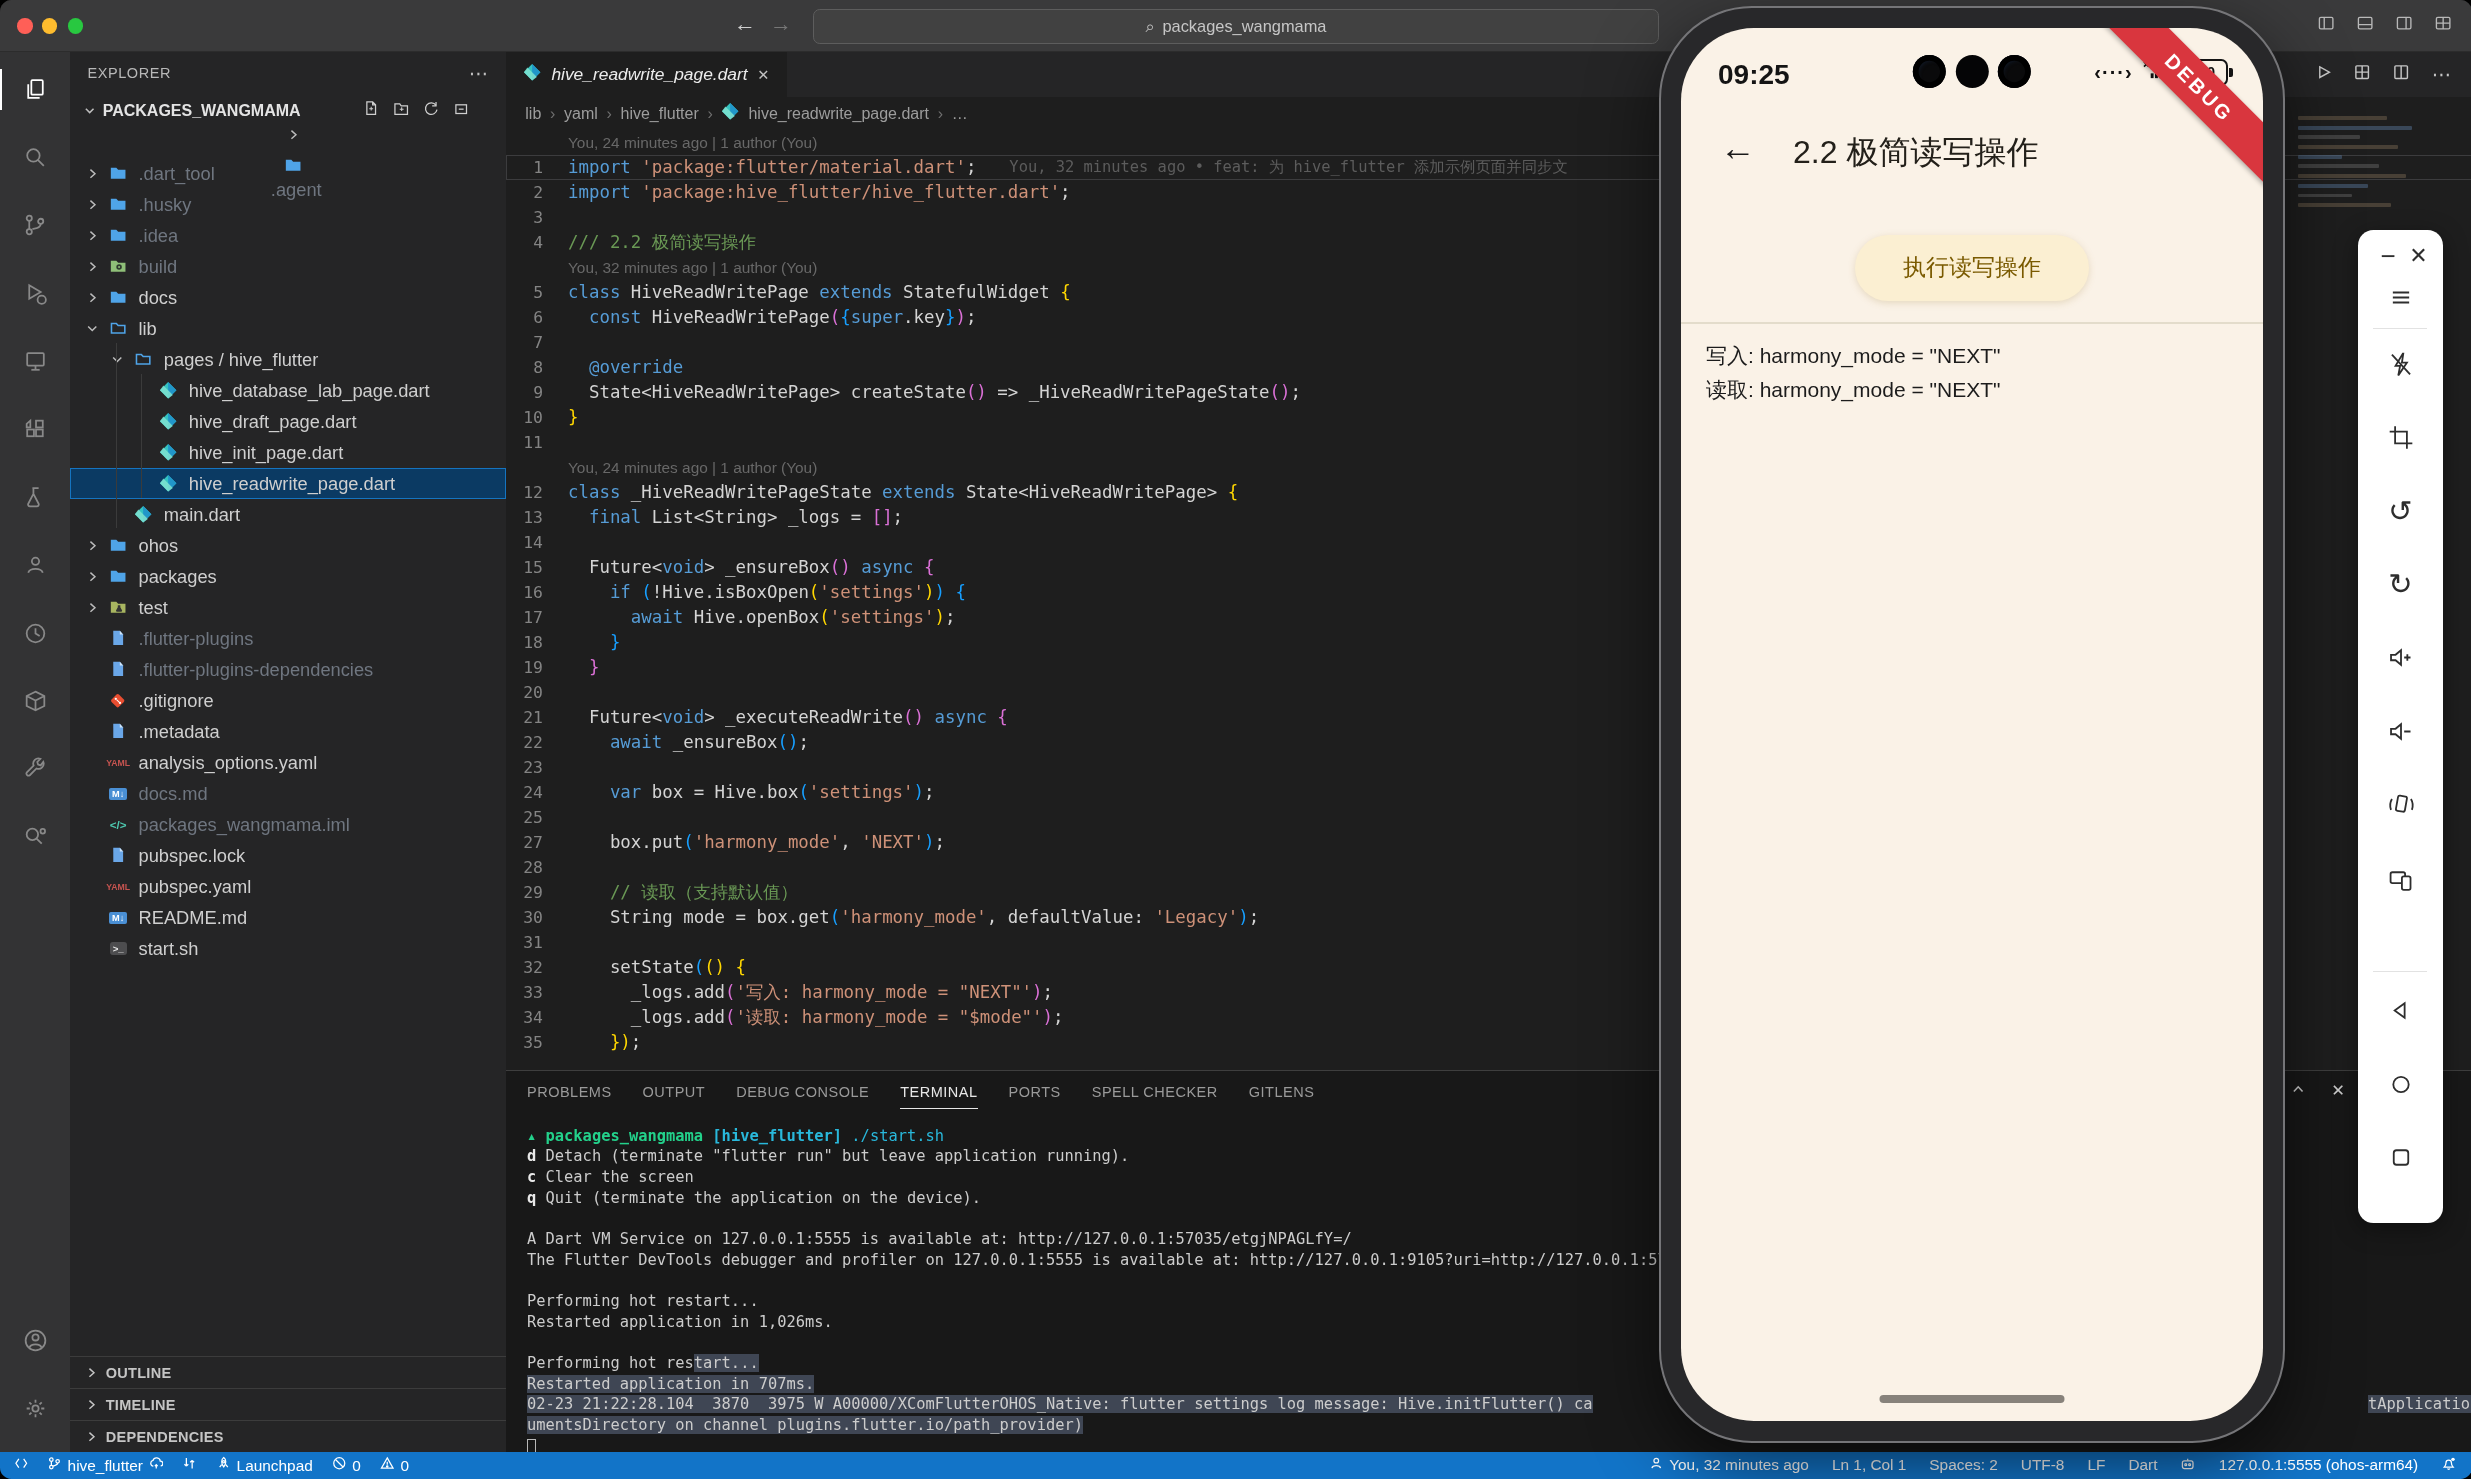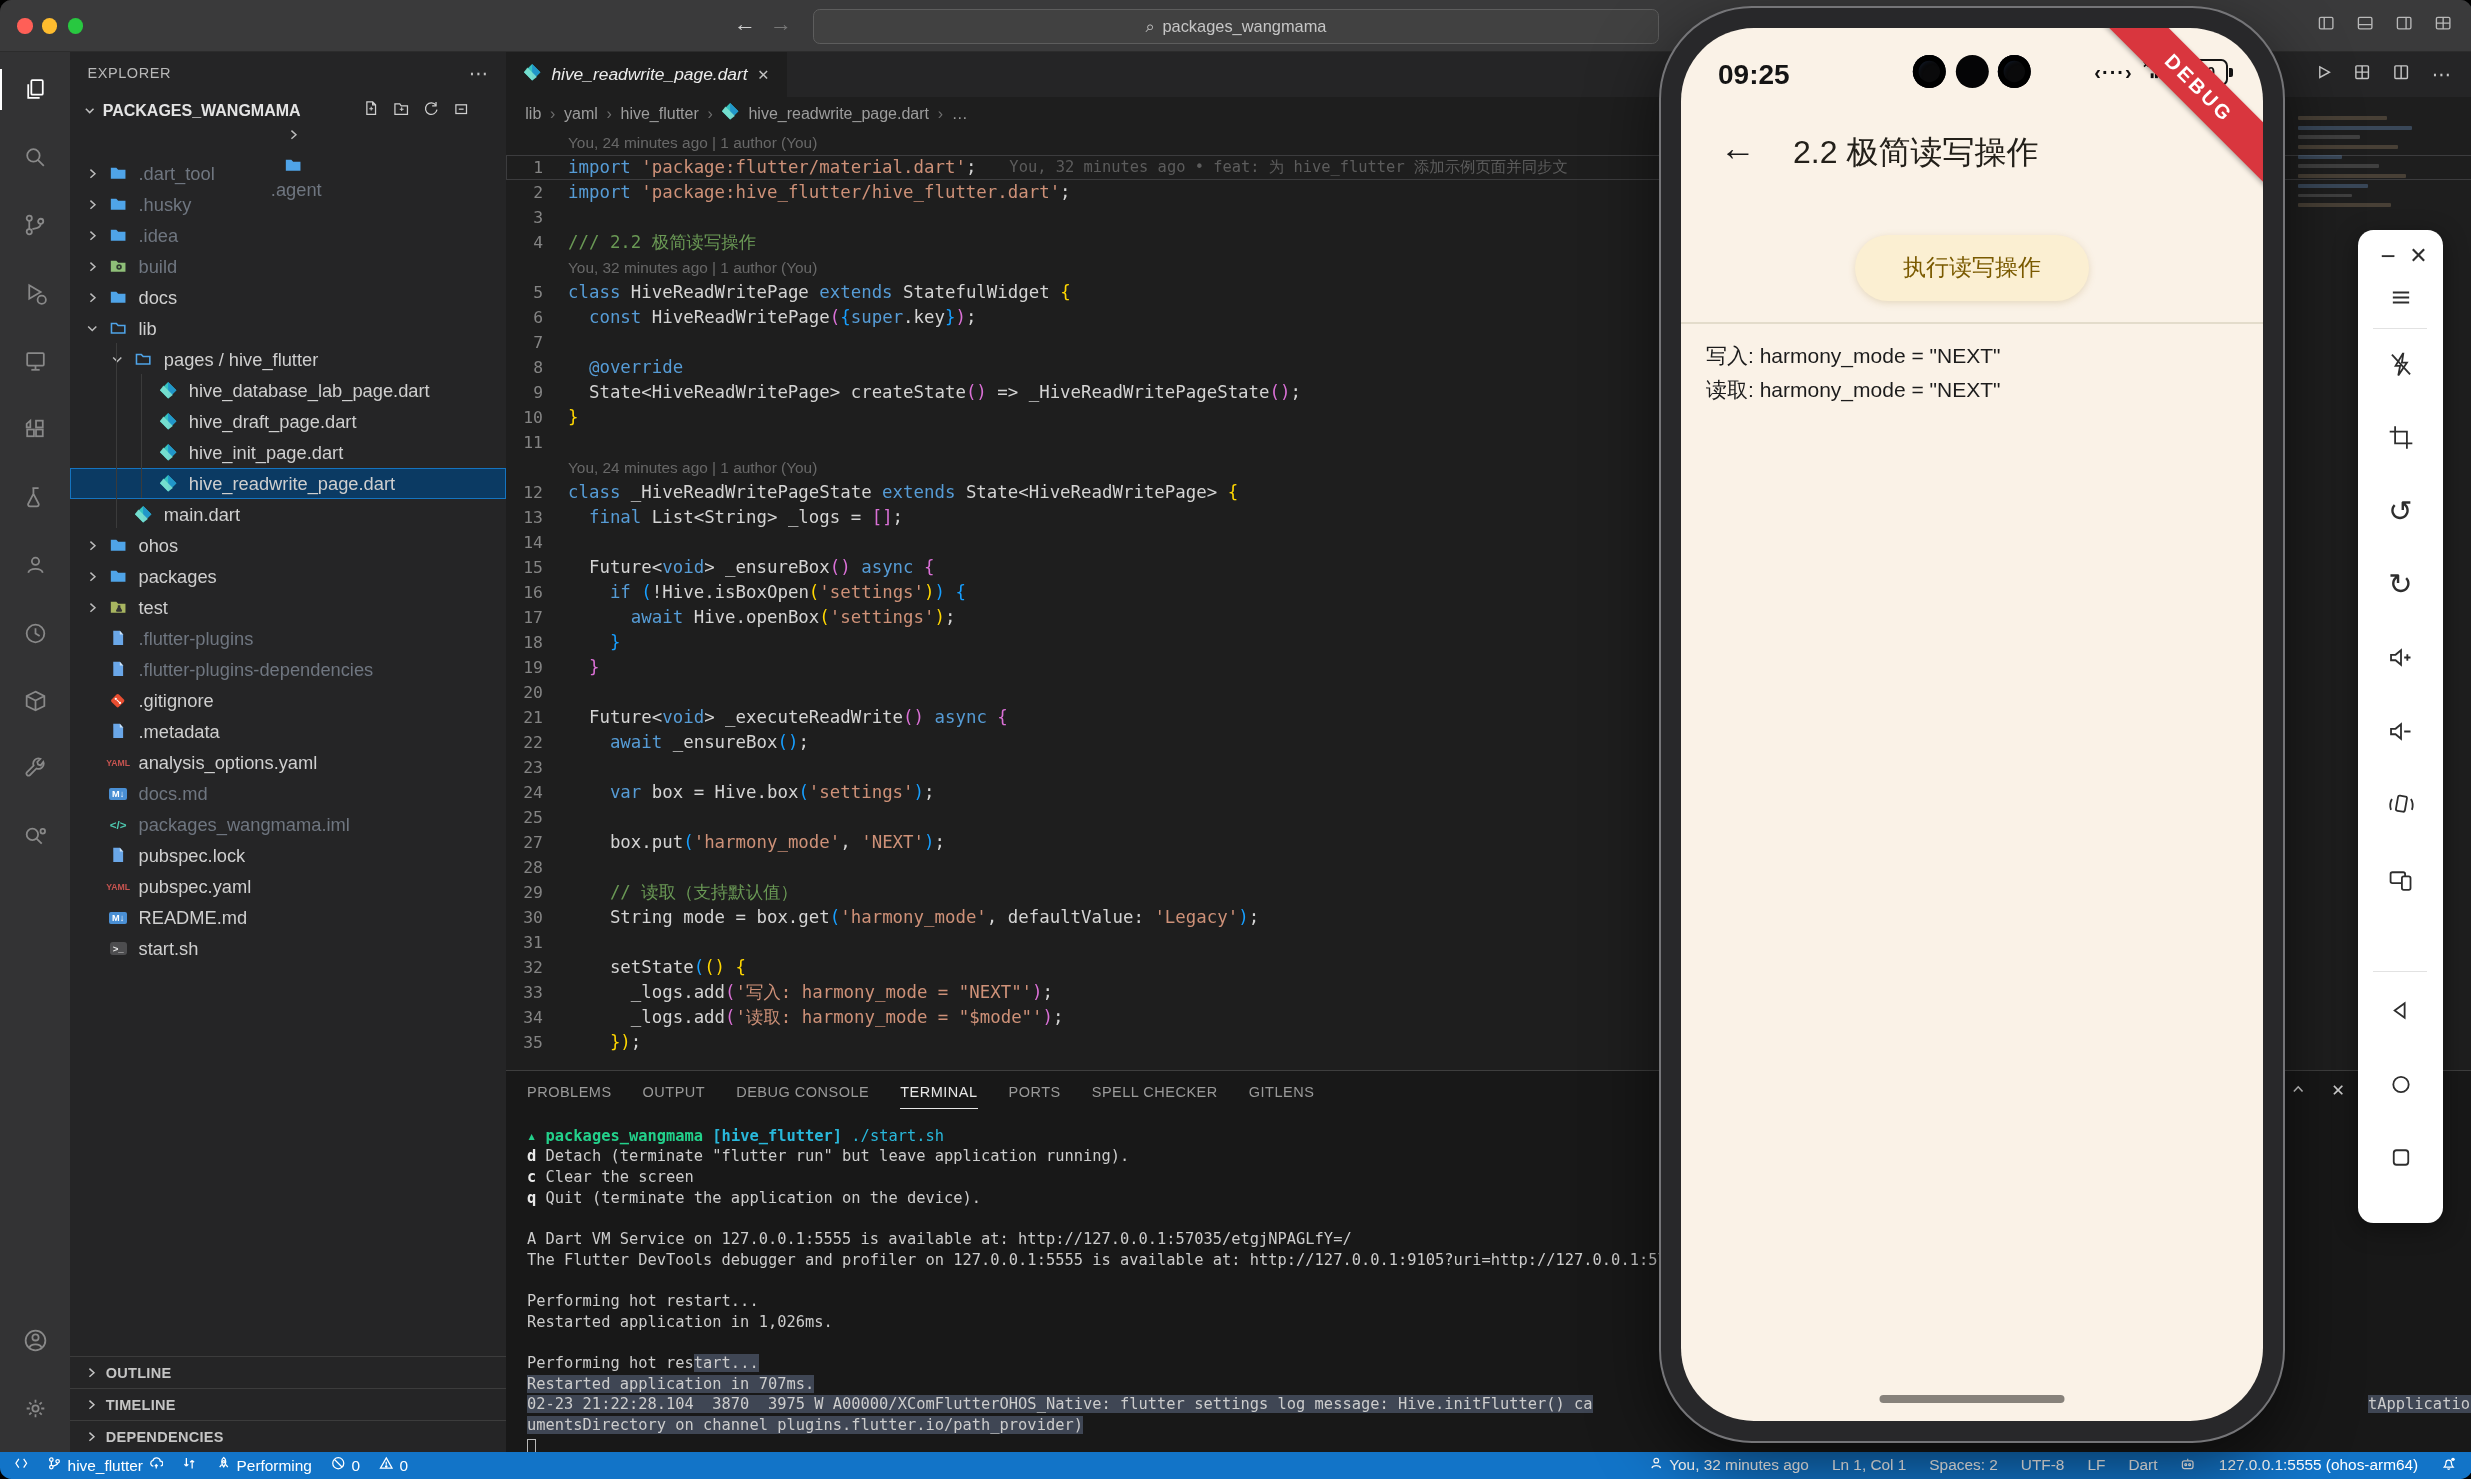--- a/index.html
+++ b/index.html
@@ -759,21 +759,21 @@
           <span><svg width="14.5" height="14.5" viewBox="0 0 15 15">
               <path d="M4.5 2 v8.5 M4.5 10.5 l-2 -2 M4.5 10.5 l2 -2 M10.5 13 V4.5 M10.5 4.5 l-2 2 M10.5 4.5 l2 2"></path>
             </svg></span>
         </span>
         <span class="st-item">
           <span><svg width="14.5" height="14.5" viewBox="0 0 15 15">
               <path d="M8 1.5 c2.8 2 2.8 6.5 0 9.8 c-2.8 -3.3 -2.8 -7.8 0 -9.8 z"></path>
               <circle cx="8" cy="6" r="1.2"></circle>
               <path d="M5.8 9 l-2 2.5 M10.2 9 l2 2.5"></path>
             </svg></span>
-          <span>Performing</span>
+          <span>Launchpad</span>
         </span>
         <span class="st-item">
           <span><svg width="14.5" height="14.5" viewBox="0 0 15 15">
               <circle cx="7.5" cy="7.5" r="5.7"></circle>
               <line x1="3.6" y1="3.6" x2="11.4" y2="11.4"></line>
             </svg></span>
           <span>0</span>
         </span>
         <span class="st-item">
           <span><svg width="14.5" height="14.5" viewBox="0 0 15 15">

